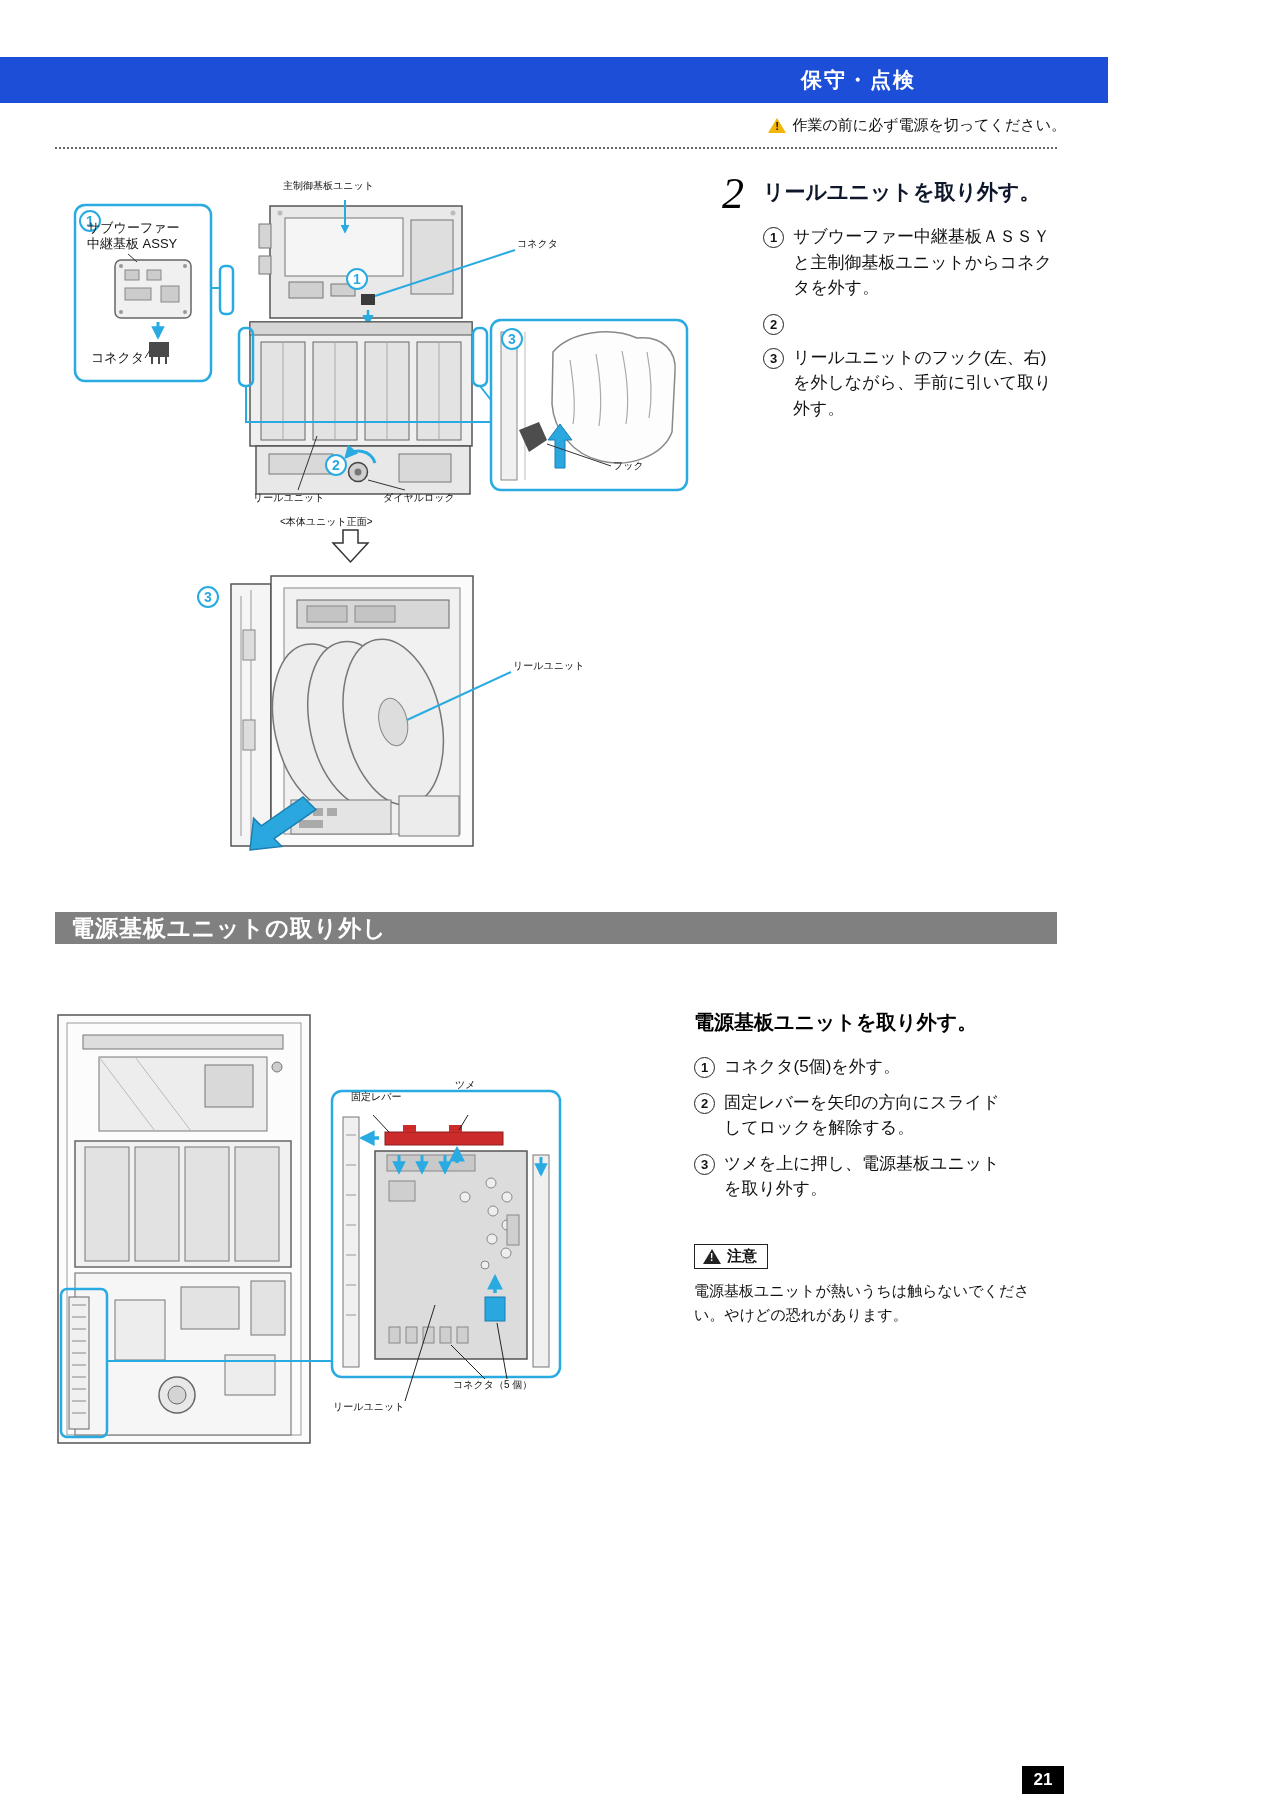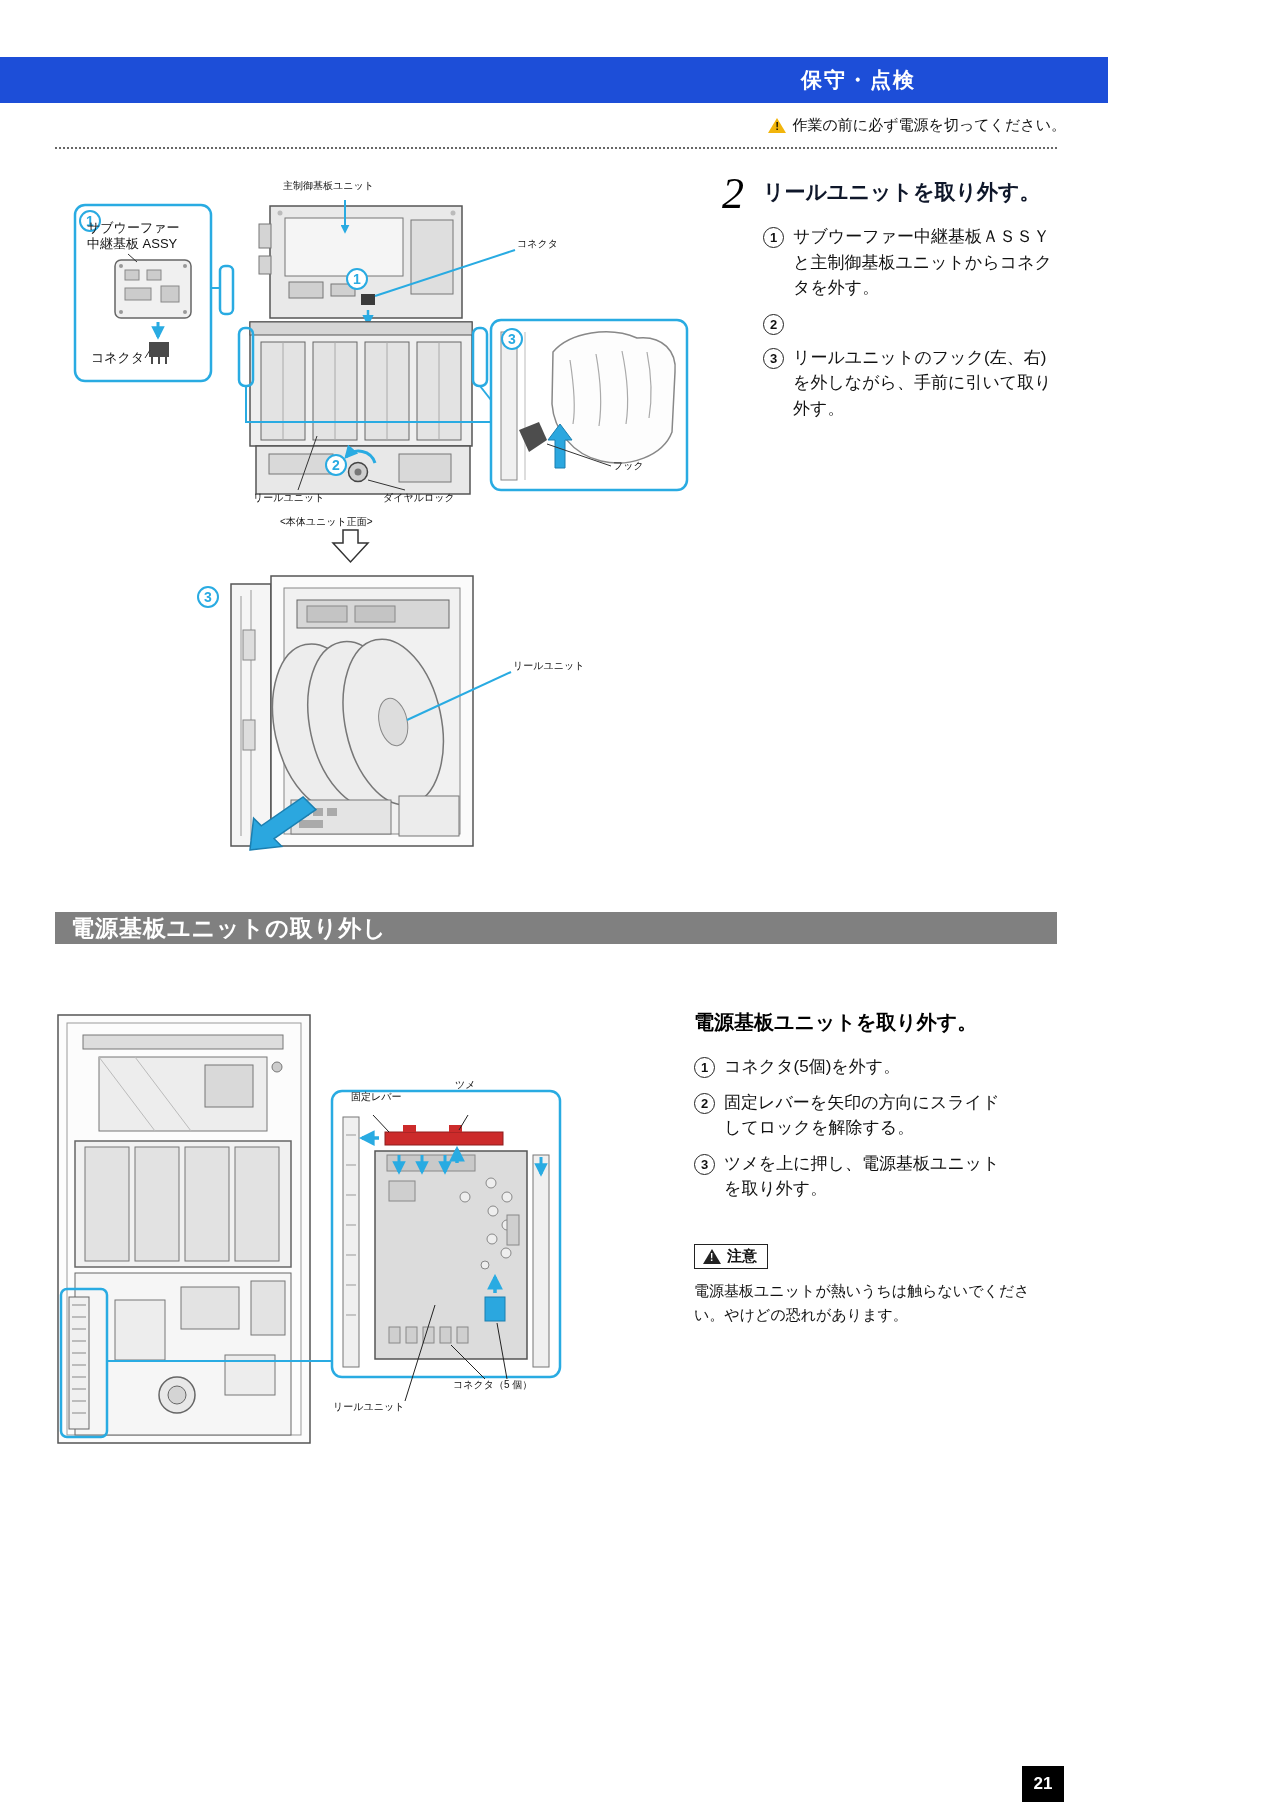--- a/index.html
+++ b/index.html
@@ -72,21 +72,21 @@
   .lbl { position:absolute; font-size:13px; color:#111; white-space:nowrap; line-height:1.25; }
   .lbl.md { font-size:10px; }
   .bmark {
     position:absolute; width:22px; height:22px; border:2px solid #29abe2; border-radius:50%;
     background:#fff; color:#29abe2; font-size:14px; font-weight:bold;
     display:flex; align-items:center; justify-content:center;
   }
 
   
   .page-num {
-    position:absolute; left:1022px; top:1766px; width:42px; height:36px;
+    position:absolute; left:1022px; top:1766px; width:42px; height:28px;
     background:#000; color:#fff; font-size:17px; font-weight:bold;
     display:flex; align-items:center; justify-content:center;
   }
 </style>
 </head>
 <body>
 
 <div class="page">
 
   <div class="header-bar">

